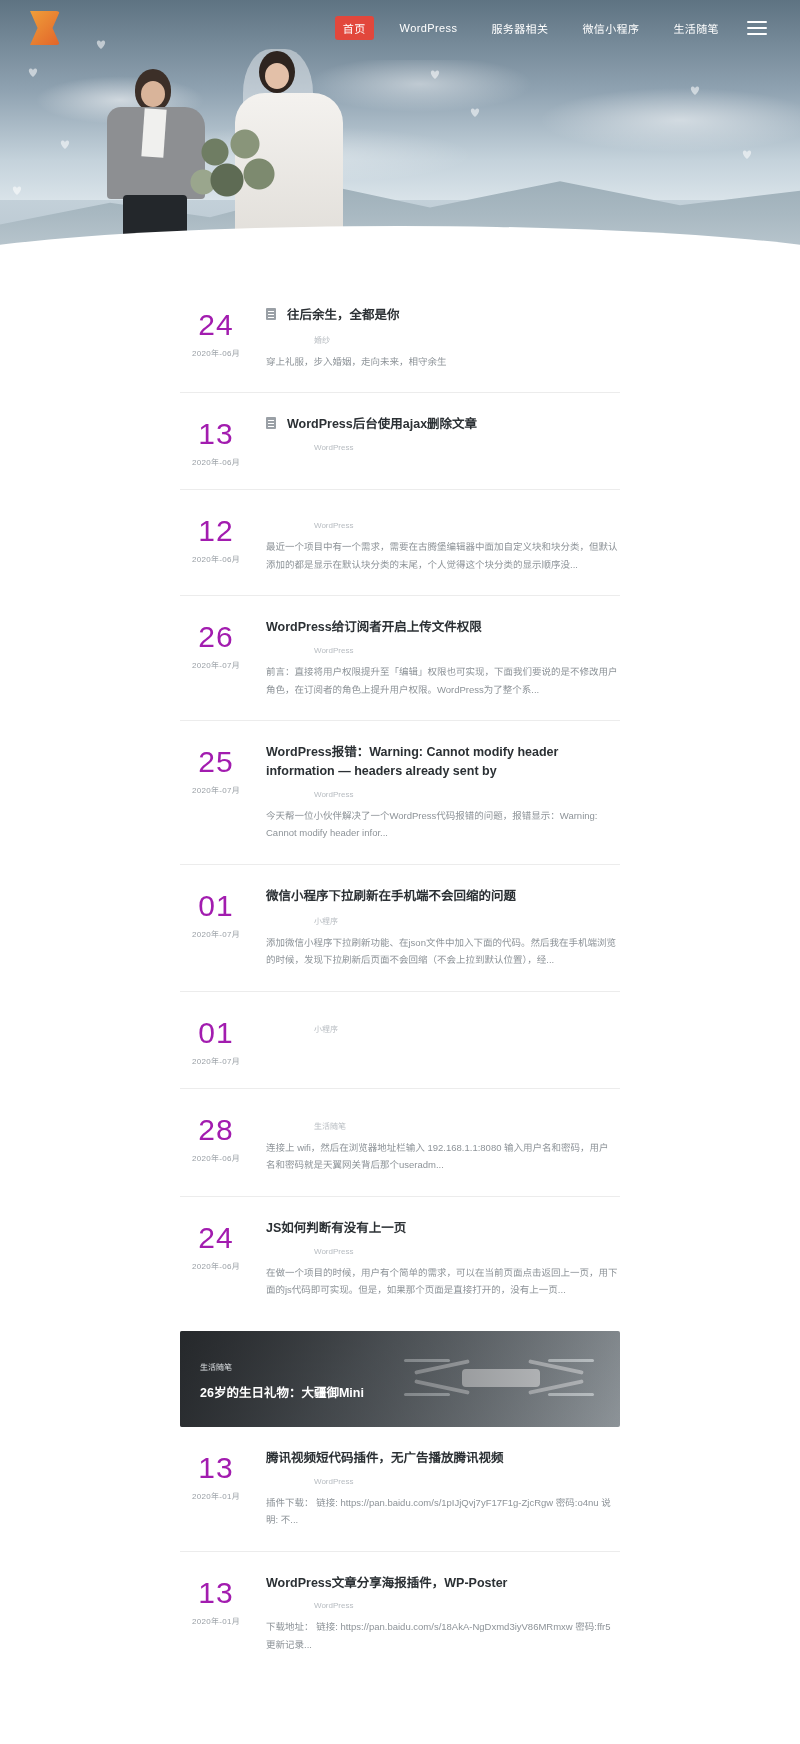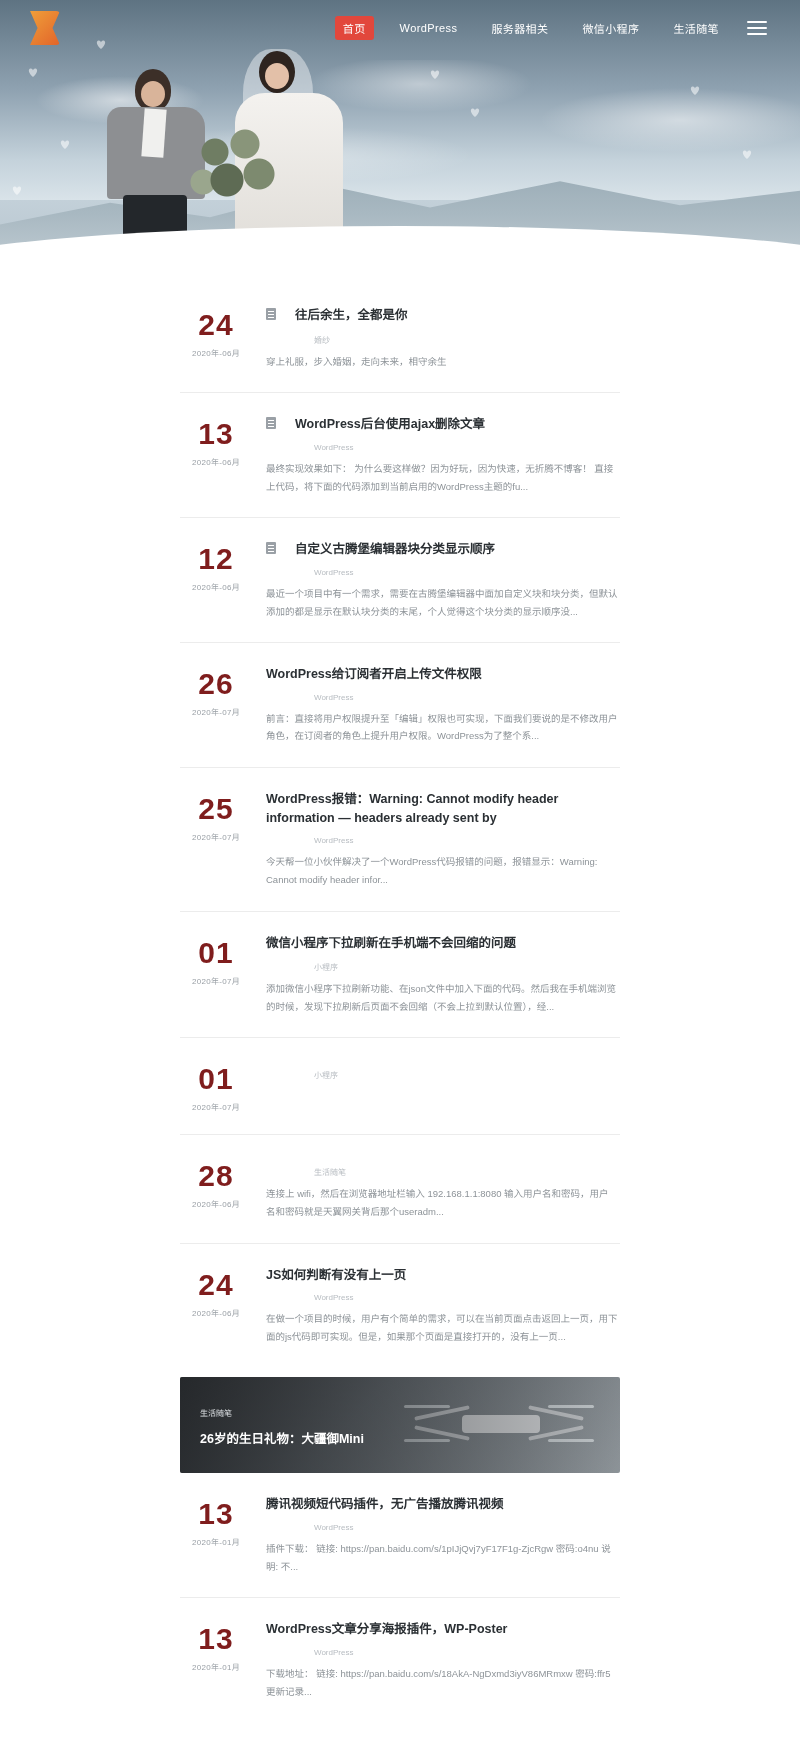--- a/index.html
+++ b/index.html
@@ -125,28 +125,28 @@
   .post {
     display: flex; align-items: flex-start;
     border-bottom: 1px solid #ececec;
     padding: 22px 0;
   }
   .post:last-child { border-bottom: none; }
   .post-date {
     width: 72px; flex: 0 0 72px; text-align: center; padding-top: 4px;
   }
   .post-date .day {
-    font-size: 30px; font-weight: 700; color: #7f1d1d; line-height: 1;
+    font-size: 30px; font-weight: 400; color: #a21caf; line-height: 1;
     letter-spacing: 1px;
   }
   .post-date .ym { font-size: 8px; color: #9aa0a6; margin-top: 7px; letter-spacing: .3px; }
   .post-body { flex: 1; padding-left: 14px; padding-right: 2px; }
   .post-title {
     font-size: 12.5px; font-weight: 700; color: #2b3034; line-height: 1.5;
-    display: flex; align-items: flex-start; gap: 19px;
+    display: flex; align-items: flex-start; gap: 11px;
   }
   .post-title .t { flex: 1; }
   .doc-icon {
     flex: 0 0 auto; width: 10px; height: 12px; margin-top: 2px;
     background: #9aa0a6; border-radius: 1px; position: relative;
   }
   .doc-icon::after {
     content: ""; position: absolute; left: 2px; top: 3px; width: 6px; height: 1px;
     background: #fff; box-shadow: 0 3px 0 #fff, 0 6px 0 #fff;
   }
@@ -265,34 +265,29 @@
       <div class="post-date">
         <div class="day">13</div>
         <div class="ym">2020年-06月</div>
       </div>
       <div class="post-body">
         <div class="post-title">
           <span class="doc-icon"></span>
           <span class="t">WordPress后台使用ajax删除文章</span>
         </div>
         <div class="post-cat">WordPress</div>
-        <div class="post-excerpt">最终实现效果如下： 为什么要这样做？因为好玩，因为快速，无折腾不博客！ 直接上代码，将下面的代码添加到当前启用的WordPress主题的fu...</div>
       </div>
     </div>
 
     <div class="post">
       <div class="post-date">
         <div class="day">12</div>
         <div class="ym">2020年-06月</div>
       </div>
       <div class="post-body">
-        <div class="post-title">
-          <span class="doc-icon"></span>
-          <span class="t">自定义古腾堡编辑器块分类显示顺序</span>
-        </div>
         <div class="post-cat">WordPress</div>
         <div class="post-excerpt">最近一个项目中有一个需求，需要在古腾堡编辑器中面加自定义块和块分类，但默认添加的都是显示在默认块分类的末尾，个人觉得这个块分类的显示顺序没...</div>
       </div>
     </div>
 
     <div class="post">
       <div class="post-date">
         <div class="day">26</div>
         <div class="ym">2020年-07月</div>
       </div>

